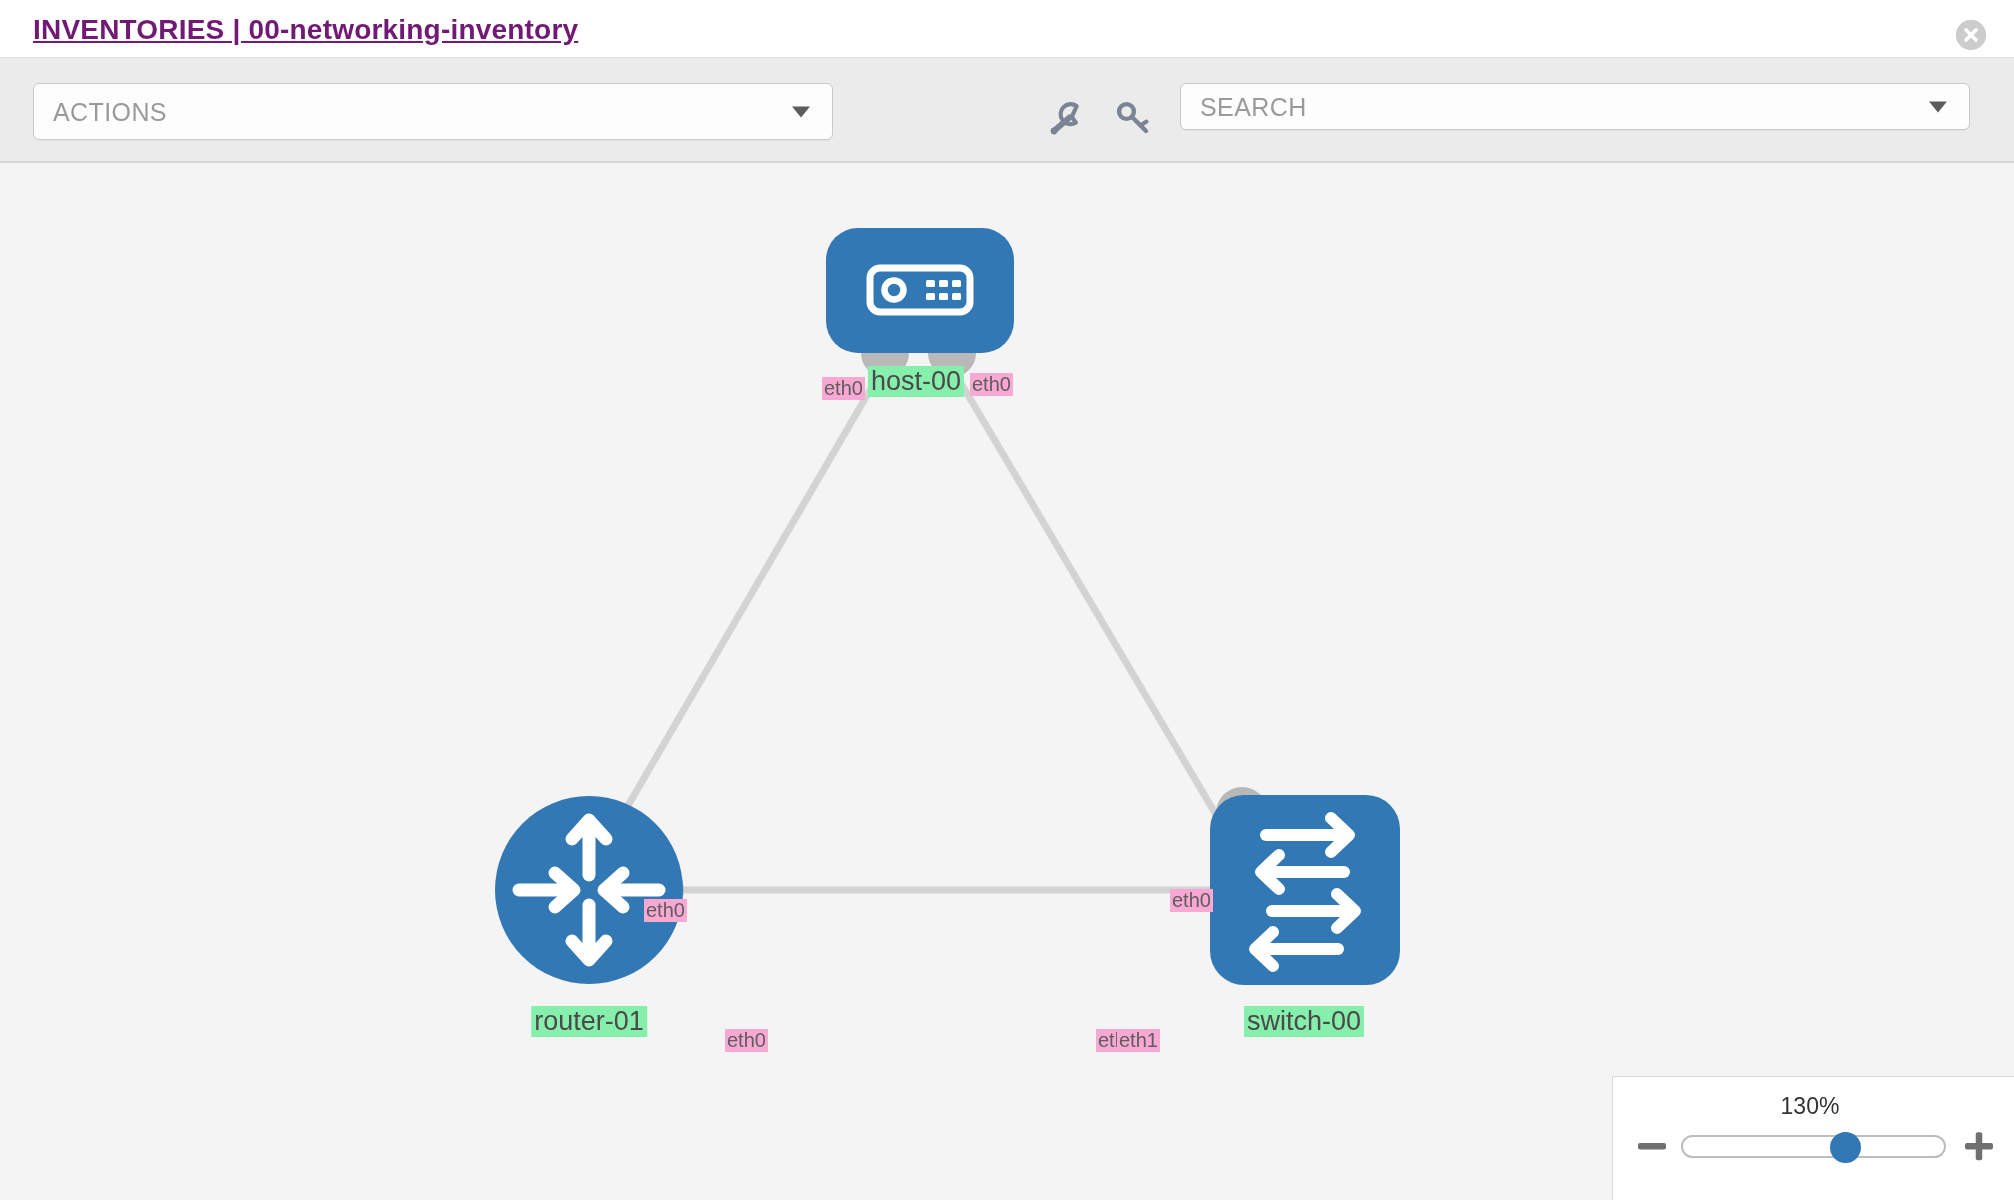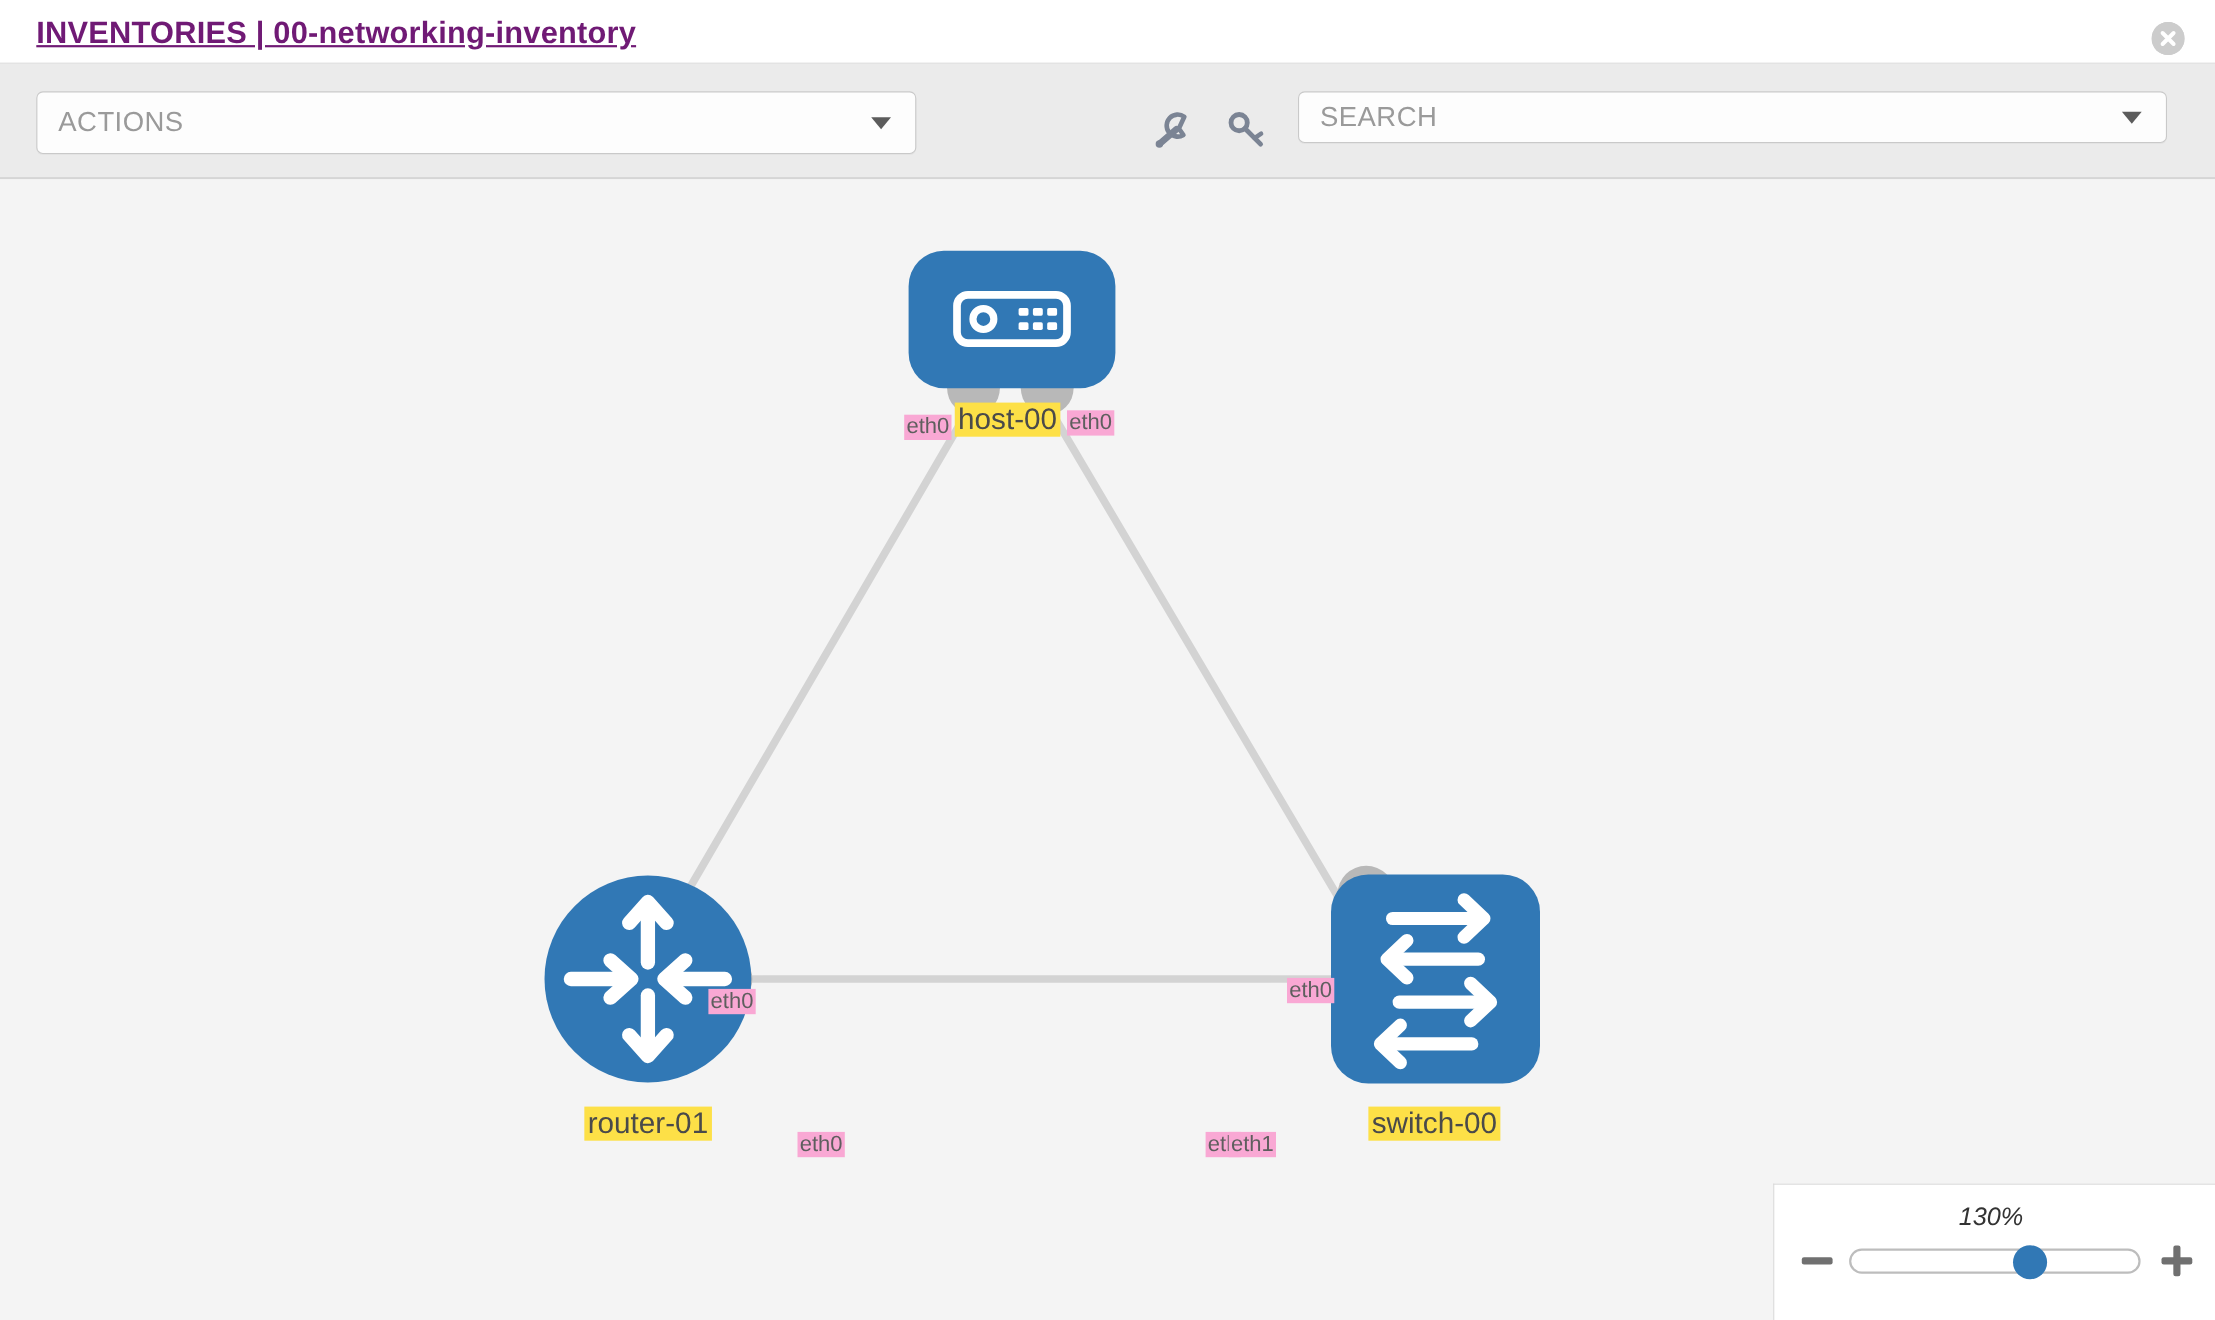--- a/index.html
+++ b/index.html
@@ -123,21 +123,21 @@
     left: 0; top: 0;
     width: 2014px;
     height: 1037px;
   }
 
   
   .node-label {
     position: absolute;
     font-size: 27px;
     color: #4a4a4a;
-    background: #fde047;
+    background: #86efac;
     padding: 0 3px;
     white-space: nowrap;
     transform: translateX(-50%);
     line-height: 1.15;
   }
   .edge-label {
     position: absolute;
     font-size: 20px;
     color: #5e5e5e;
     background: #f9a8d4;
@@ -150,21 +150,20 @@
   .zoom-panel {
     position: absolute;
     right: 0;
     bottom: 0;
     width: 402px;
     height: 124px;
     background: #ffffff;
     border-top: 1px solid #d9d9d9;
     border-left: 1px solid #d9d9d9;
     box-sizing: border-box;
-    font-style: italic;
   }
   .zoom-value {
     position: absolute;
     top: 16px;
     left: 0;
     width: 394px;
     text-align: center;
     font-size: 23px;
     color: #333333;
   }

